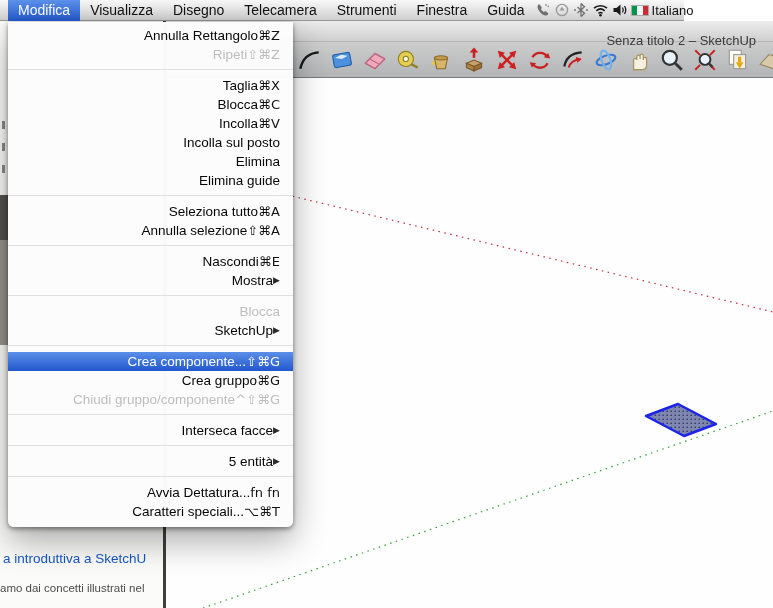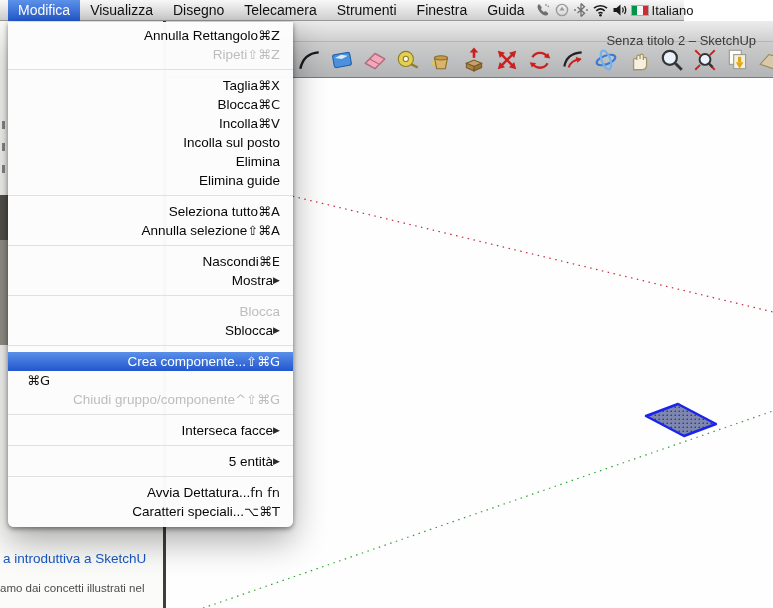--- a/index.html
+++ b/index.html
@@ -255,29 +255,30 @@
       </div>
     <div class="menu-item">
         <span class="label">Mostra</span>
         <span class="arrow"></span>
       </div>
     <div class="separator"></div>
     <div class="menu-item disabled">
         <span class="label">Blocca</span>
       </div>
     <div class="menu-item">
-        <span class="label">Sblocca</span>
+        <span class="label">SketchUp</span>
         <span class="arrow"></span>
       </div>
     <div class="separator"></div>
     <div class="menu-item highlighted">
         <span class="label">Crea componente...</span>
         <span class="shortcut">⇧⌘G</span>
       </div>
     <div class="menu-item">
+        <span class="label">Crea gruppo</span>
         <span class="shortcut">⌘G</span>
       </div>
     <div class="menu-item disabled">
         <span class="label">Chiudi gruppo/componente</span>
         <span class="shortcut">^⇧⌘G</span>
       </div>
     <div class="separator"></div>
     <div class="menu-item">
         <span class="label">Interseca facce</span>
         <span class="arrow"></span>

